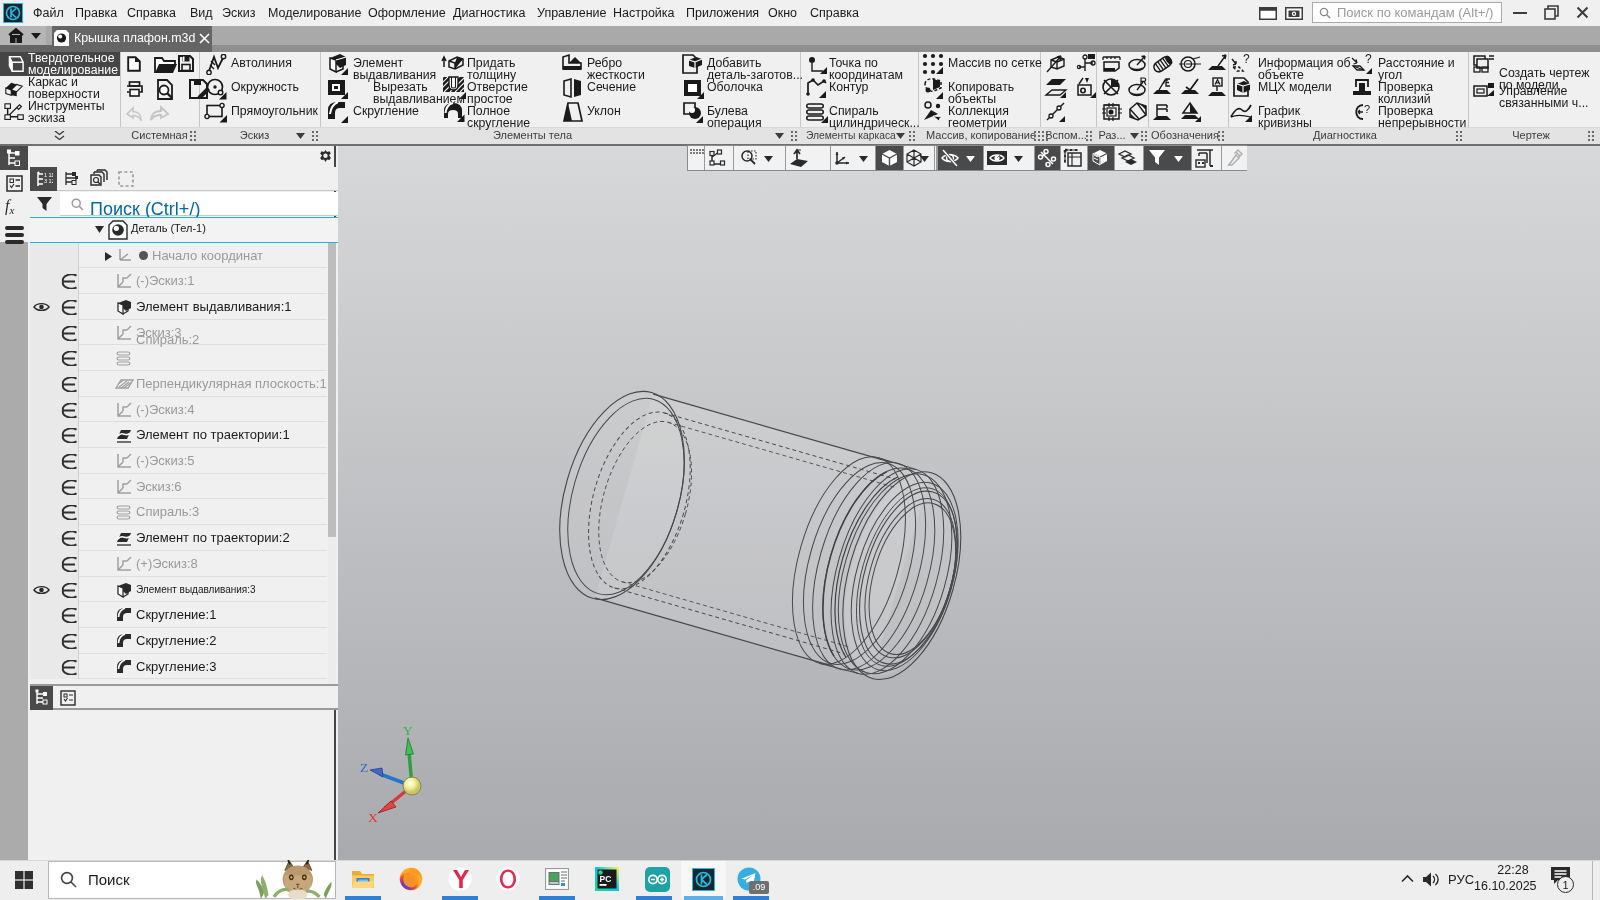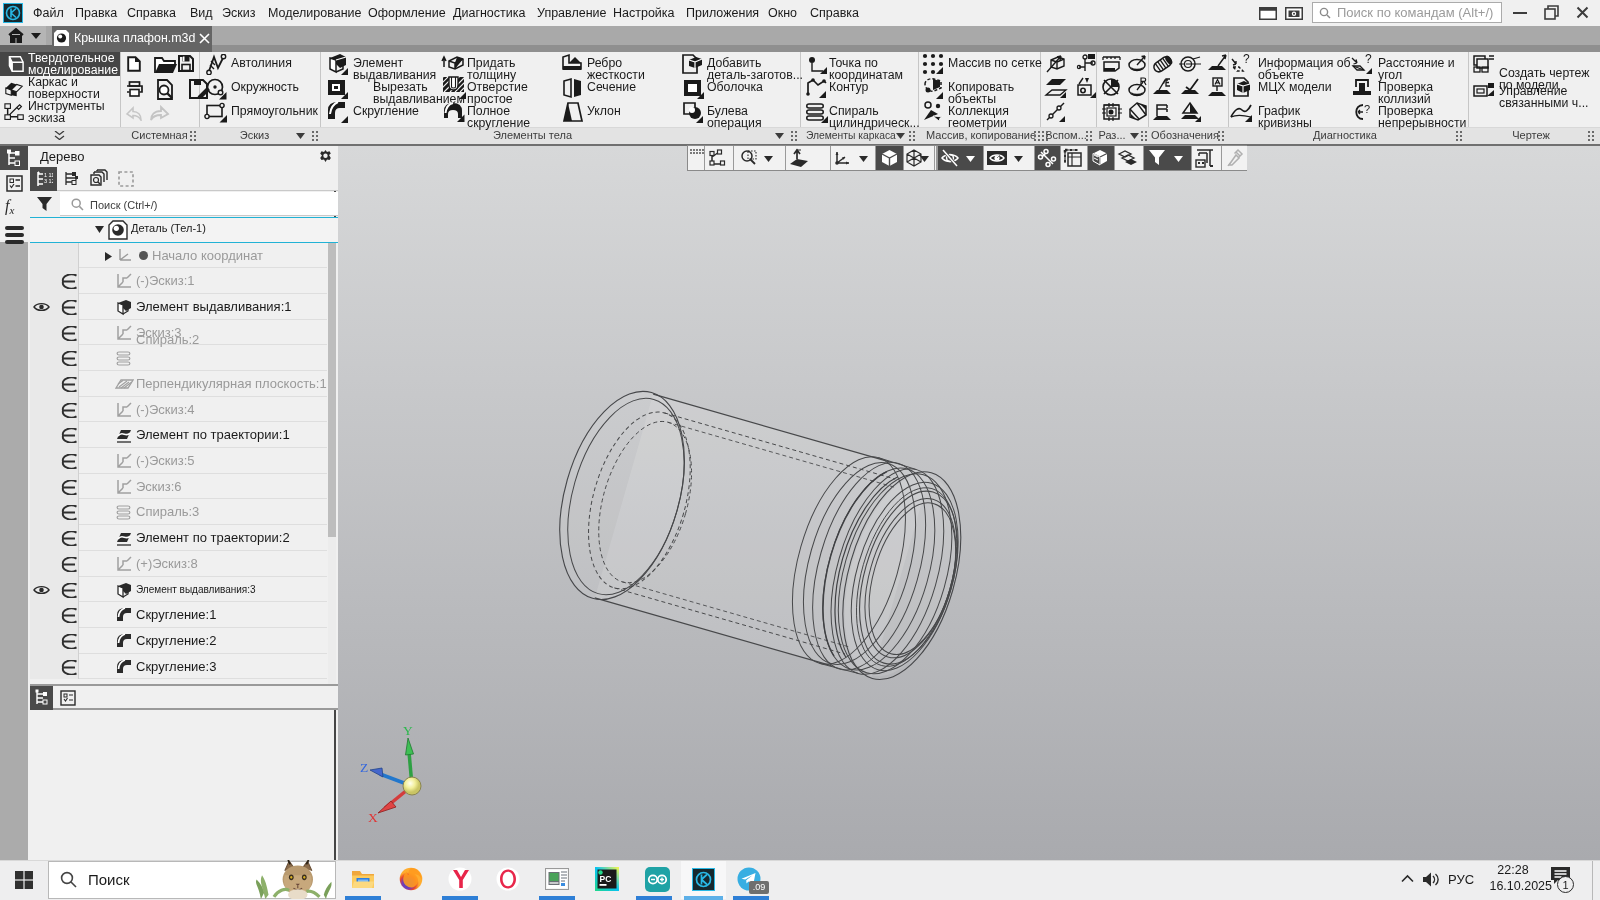--- a/index.html
+++ b/index.html
@@ -604,23 +604,20 @@
       <rect x="16" y="2" width="6" height="5" fill="#1a1a1a"></rect>
       <path d="M15 15 l7 0 l0 -6 Z" fill="#1a1a1a"></path>
     </svg>
 <div class="rtxt" style="left:1499px;top:86px">Управление<br>связанными ч...</div>
   <div class="abs" id="vline"></div>
   <div class="abs" id="lstrip"></div>
   <div class="abs" id="lstriptop"></div>
   <div class="abs" id="tree"></div>
 <div class="abs" style="left:328px;top:217px;width:8px;height:468px;background:#ececec"></div>
 <div class="abs" style="left:328px;top:217px;width:8px;height:320px;background:#bdbdbd"></div>
-<div class="abs" style="left:30px;top:146px;width:308px;height:21px;background:#f0f0f0;font-size:13px;color:#1a1a1a">
-      <span style="position:absolute;left:10px;top:3px">Дерево</span>
-    </div>
 <svg class="abs" style="left:318px;top:149px" width="15" height="15" viewBox="0 0 15 15">
       <path d="M7.5 1 L9 3 L11.5 2.2 L12.8 4.5 L11 6 L12.8 9 L11.5 11 L9 10.5 L7.5 13 L6 10.5 L3.5 11 L2.2 9 L4 6.5 L2.2 4.5 L3.5 2.2 L6 3 Z" fill="#2a2a2a"></path>
       <circle cx="7.5" cy="6.8" r="2.2" fill="#f0f0f0"></circle>
     </svg>
 <div class="abs" style="left:30px;top:167px;width:308px;height:24px;background:#f0f0f0;border-bottom:1px solid #c9c9c9"></div>
 <div class="abs" style="left:30px;top:167px;width:27px;height:24px;background:#4a4a4a"></div>
 <svg class="abs" style="left:35px;top:170px" width="18" height="18" viewBox="0 0 18 18">
       <path d="M3 2 V16 M3 4 H8 M3 9 H8 M3 14 H8" stroke="#fff" stroke-width="1.5" fill="none"></path>
       <path d="M3 1 l2 2 l-2 2 Z" fill="#fff"></path>
       <text x="9" y="7" font-size="5.5" fill="#fff" font-family="Liberation Sans">1 11</text>
@@ -644,21 +641,21 @@
     </svg>
 <div class="abs" style="left:30px;top:192px;width:308px;height:24px;background:#fff;border-bottom:1px solid #c9c9c9"></div>
 <div class="abs" style="left:30px;top:192px;width:30px;height:24px;background:#f0f0f0"></div>
 <svg class="abs" style="left:36px;top:196px" width="17" height="16" viewBox="0 0 17 16">
       <path d="M1 1 H16 L10.5 8 V15 L6.5 12 V8 Z" fill="#2a2a2a"></path>
     </svg>
 <svg class="abs" style="left:71px;top:198px" width="13" height="13" viewBox="0 0 13 13">
       <circle cx="5.2" cy="5.2" r="4" fill="none" stroke="#9a9a9a" stroke-width="1.5"></circle>
       <path d="M8.4 8.4 L12 12" stroke="#9a9a9a" stroke-width="1.5"></path>
     </svg>
-<span class="abs" style="left:90px;top:199px;font-size:11px;color:#404040">Поиск (Ctrl+/)</span>
+<span class="abs" style="left:90px;top:199px;font-size:18px;color:#0369a1">Поиск (Ctrl+/)</span>
 <div class="abs" style="left:30px;top:217px;width:308px;height:26px;background:#f3f3f3;border-top:1px solid #21b2d5;border-bottom:1px solid #21b2d5"></div>
 <svg class="abs" style="left:95px;top:226px" width="9" height="7" viewBox="0 0 9 7">
       <path d="M0 0 H9 L4.5 7 Z" fill="#2a2a2a"></path>
     </svg>
 <svg class="abs" style="left:108px;top:220px" width="20" height="20" viewBox="0 0 20 20">
       <path d="M5 1 H15 L19 5 V19 H1 V5 Z" fill="#fff" stroke="#2a2a2a" stroke-width="1.4"></path>
       <circle cx="10" cy="10" r="5.8" fill="#2a2a2a"></circle>
       <circle cx="8.3" cy="8.3" r="2.6" fill="#fff"></circle>
     </svg>
 <span class="abs" style="left:131px;top:222px;font-size:11px;color:#1a1a1a">Деталь (Тел-1)</span>
@@ -1154,20 +1151,20 @@
 <div class="abs" style="left:733px;top:896px;width:36px;height:4px;background:#2e7fd6"></div>
 <svg class="abs" style="left:1401px;top:874px" width="13" height="9" viewBox="0 0 13 9">
       <path d="M1 7.5 L6.5 2 L12 7.5" fill="none" stroke="#2a2a2a" stroke-width="1.6"></path>
     </svg>
 <svg class="abs" style="left:1422px;top:871px" width="18" height="17" viewBox="0 0 18 17">
       <path d="M1 6 H4 L9 1.5 V15.5 L4 11 H1 Z" fill="#2a2a2a"></path>
       <path d="M11 5 C13 7 13 10 11 12 M13.5 3 C17 6 17 11 13.5 14" fill="none" stroke="#2a2a2a" stroke-width="1.4"></path>
     </svg>
 <span class="abs" style="left:1448px;top:872px;font-size:13px;color:#1a1a1a">РУС</span>
 <div class="abs" style="left:1478px;top:863px;width:70px;text-align:center;font-size:12.5px;color:#1a1a1a">22:28</div>
-<div class="abs" style="left:1474px;top:879px;width:78px;text-align:right;font-size:12.5px;color:#1a1a1a">16.10.2025</div>
+<div class="abs" style="left:1474px;top:879px;width:78px;text-align:left;font-size:12.5px;color:#1a1a1a">16.10.2025</div>
 <svg class="abs" style="left:1550px;top:866px" width="21" height="19" viewBox="0 0 21 19">
       <path d="M1 1 H20 V14 H8 L4 18 V14 H1 Z" fill="#2a2a2a"></path>
       <path d="M4.5 5 h12 M4.5 8 h12 M4.5 11 h7" stroke="#fff" stroke-width="1.5"></path>
     </svg>
 <div class="abs" style="left:1557px;top:876px;width:17px;height:17px;border-radius:50%;border:1.6px solid #2a2a2a;background:#eeeeef;color:#1a1a1a;font-size:11px;text-align:center;line-height:17px">1</div>
 <div class="abs" style="left:1592px;top:861px;width:1px;height:39px;background:#b8b8b8"></div>
 </div>
 
 </body></html>

